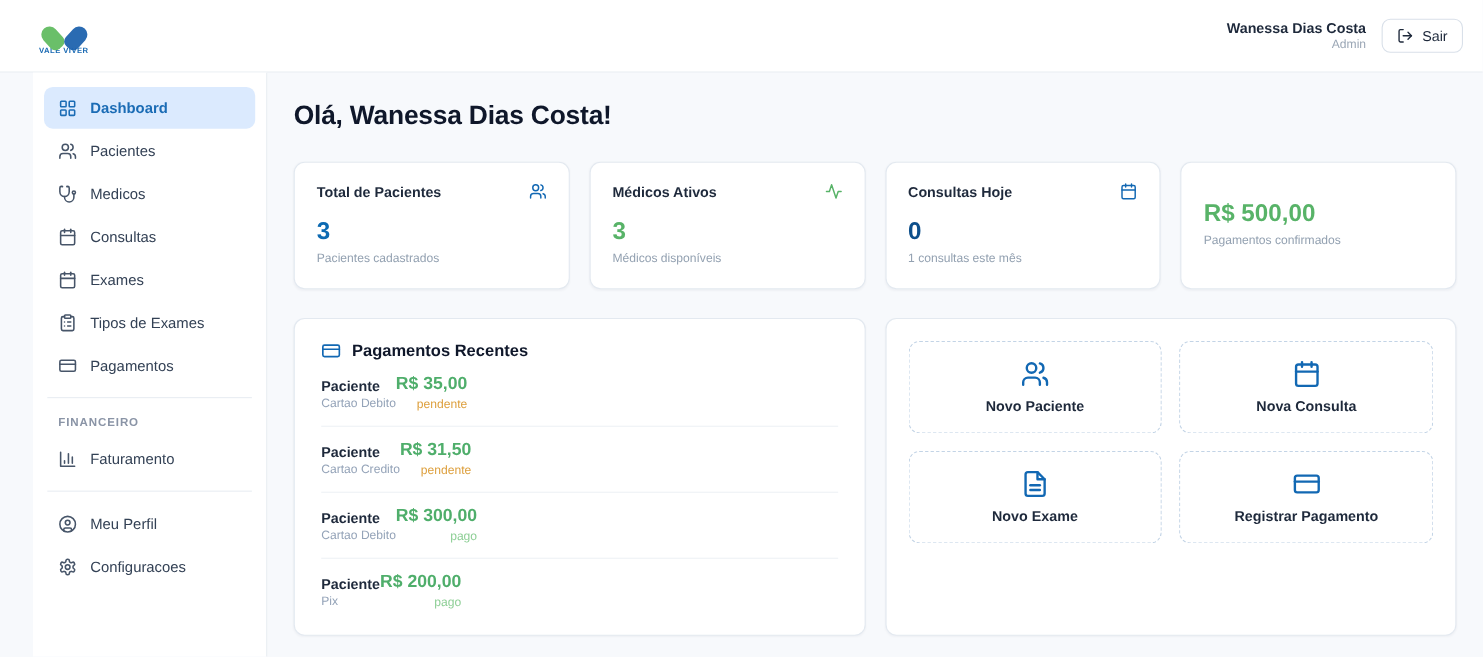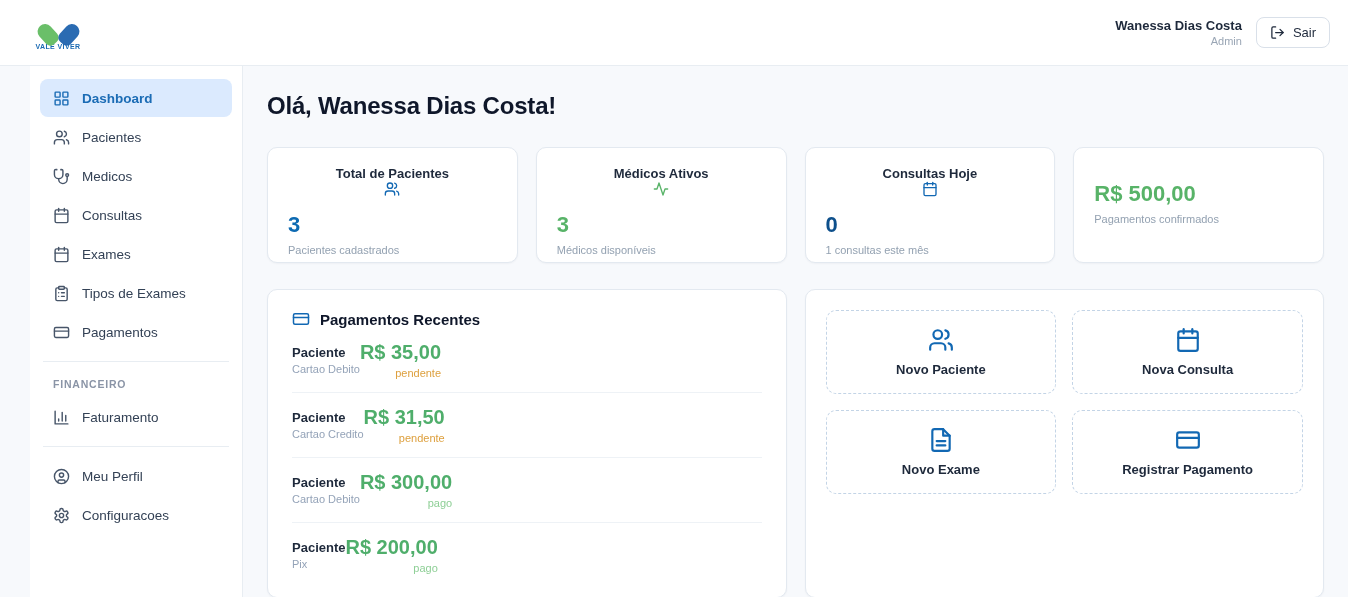--- a/index.html
+++ b/index.html
@@ -60,21 +60,21 @@
   .greeting { font-size:24px; font-weight:bold; color:#0f172a; letter-spacing:-.2px; }
   .subtitle { font-size:13.5px; color:#64748b; margin-top:7px; }
 
   
   .stats-grid { display:grid; grid-template-columns:repeat(4,1fr); gap:18px; margin-top:27px; }
   .card {
     background:#ffffff; border:1px solid #e3e9f0; border-radius:10px;
     box-shadow:0 1px 2px rgba(15,23,42,.04);
   }
   .stat-card { padding:18px 20px; height:116px; }
-  .stat-head { display:flex; align-items:center; justify-content:space-between;flex-direction:column; }
+  .stat-head { display:flex; align-items:center; justify-content:space-between; }
   .stat-title { font-size:13px; font-weight:bold; color:#1e293b; }
   .stat-value { font-size:22px; font-weight:bold; margin-top:15px; }
   .v-blue  { color:#0d6ab2; }
   .v-navy  { color:#0d4f8b; }
   .v-green { color:#58b368; }
   .i-blue  { color:#1268b3; }
   .i-green { color:#58b368; }
   .stat-sub { font-size:11px; color:#93a1b1; margin-top:6px; }
 
   
@@ -83,21 +83,21 @@
   .panel-head { display:flex; align-items:center; gap:10px; }
   .panel-title { font-size:15px; font-weight:bold; color:#0f172a; }
   .pay-row {
     display:flex; align-items:center; justify-content:flex-start;
     padding:13px 0; border-bottom:1px solid #eef2f6;
   }
   .pay-row:last-child { border-bottom:none; }
   .pay-name { font-size:13px; font-weight:bold; color:#1e293b; }
   .pay-method { font-size:11px; color:#94a3b8; margin-top:3px; }
   .pay-right { text-align:right; }
-  .pay-amount { font-size:20px; font-weight:bold; color:#4fae6b; }
+  .pay-amount { font-size:16px; font-weight:bold; color:#4fae6b; }
   .pay-status { font-size:11px; margin-top:3px; }
   .status-pendente { color:#dd9f3c; }
   .status-pago { color:#8ecf96; }
 
   .actions-panel { padding:20px; min-height:270px; }
   .actions-grid { display:grid; grid-template-columns:1fr 1fr; gap:16px; }
   .action-tile {
     border:1.5px dashed #c3d4e6; border-radius:10px; height:84px; background:#ffffff;
     display:flex; flex-direction:column; align-items:center; justify-content:center;
     cursor:pointer; font-family:inherit;

